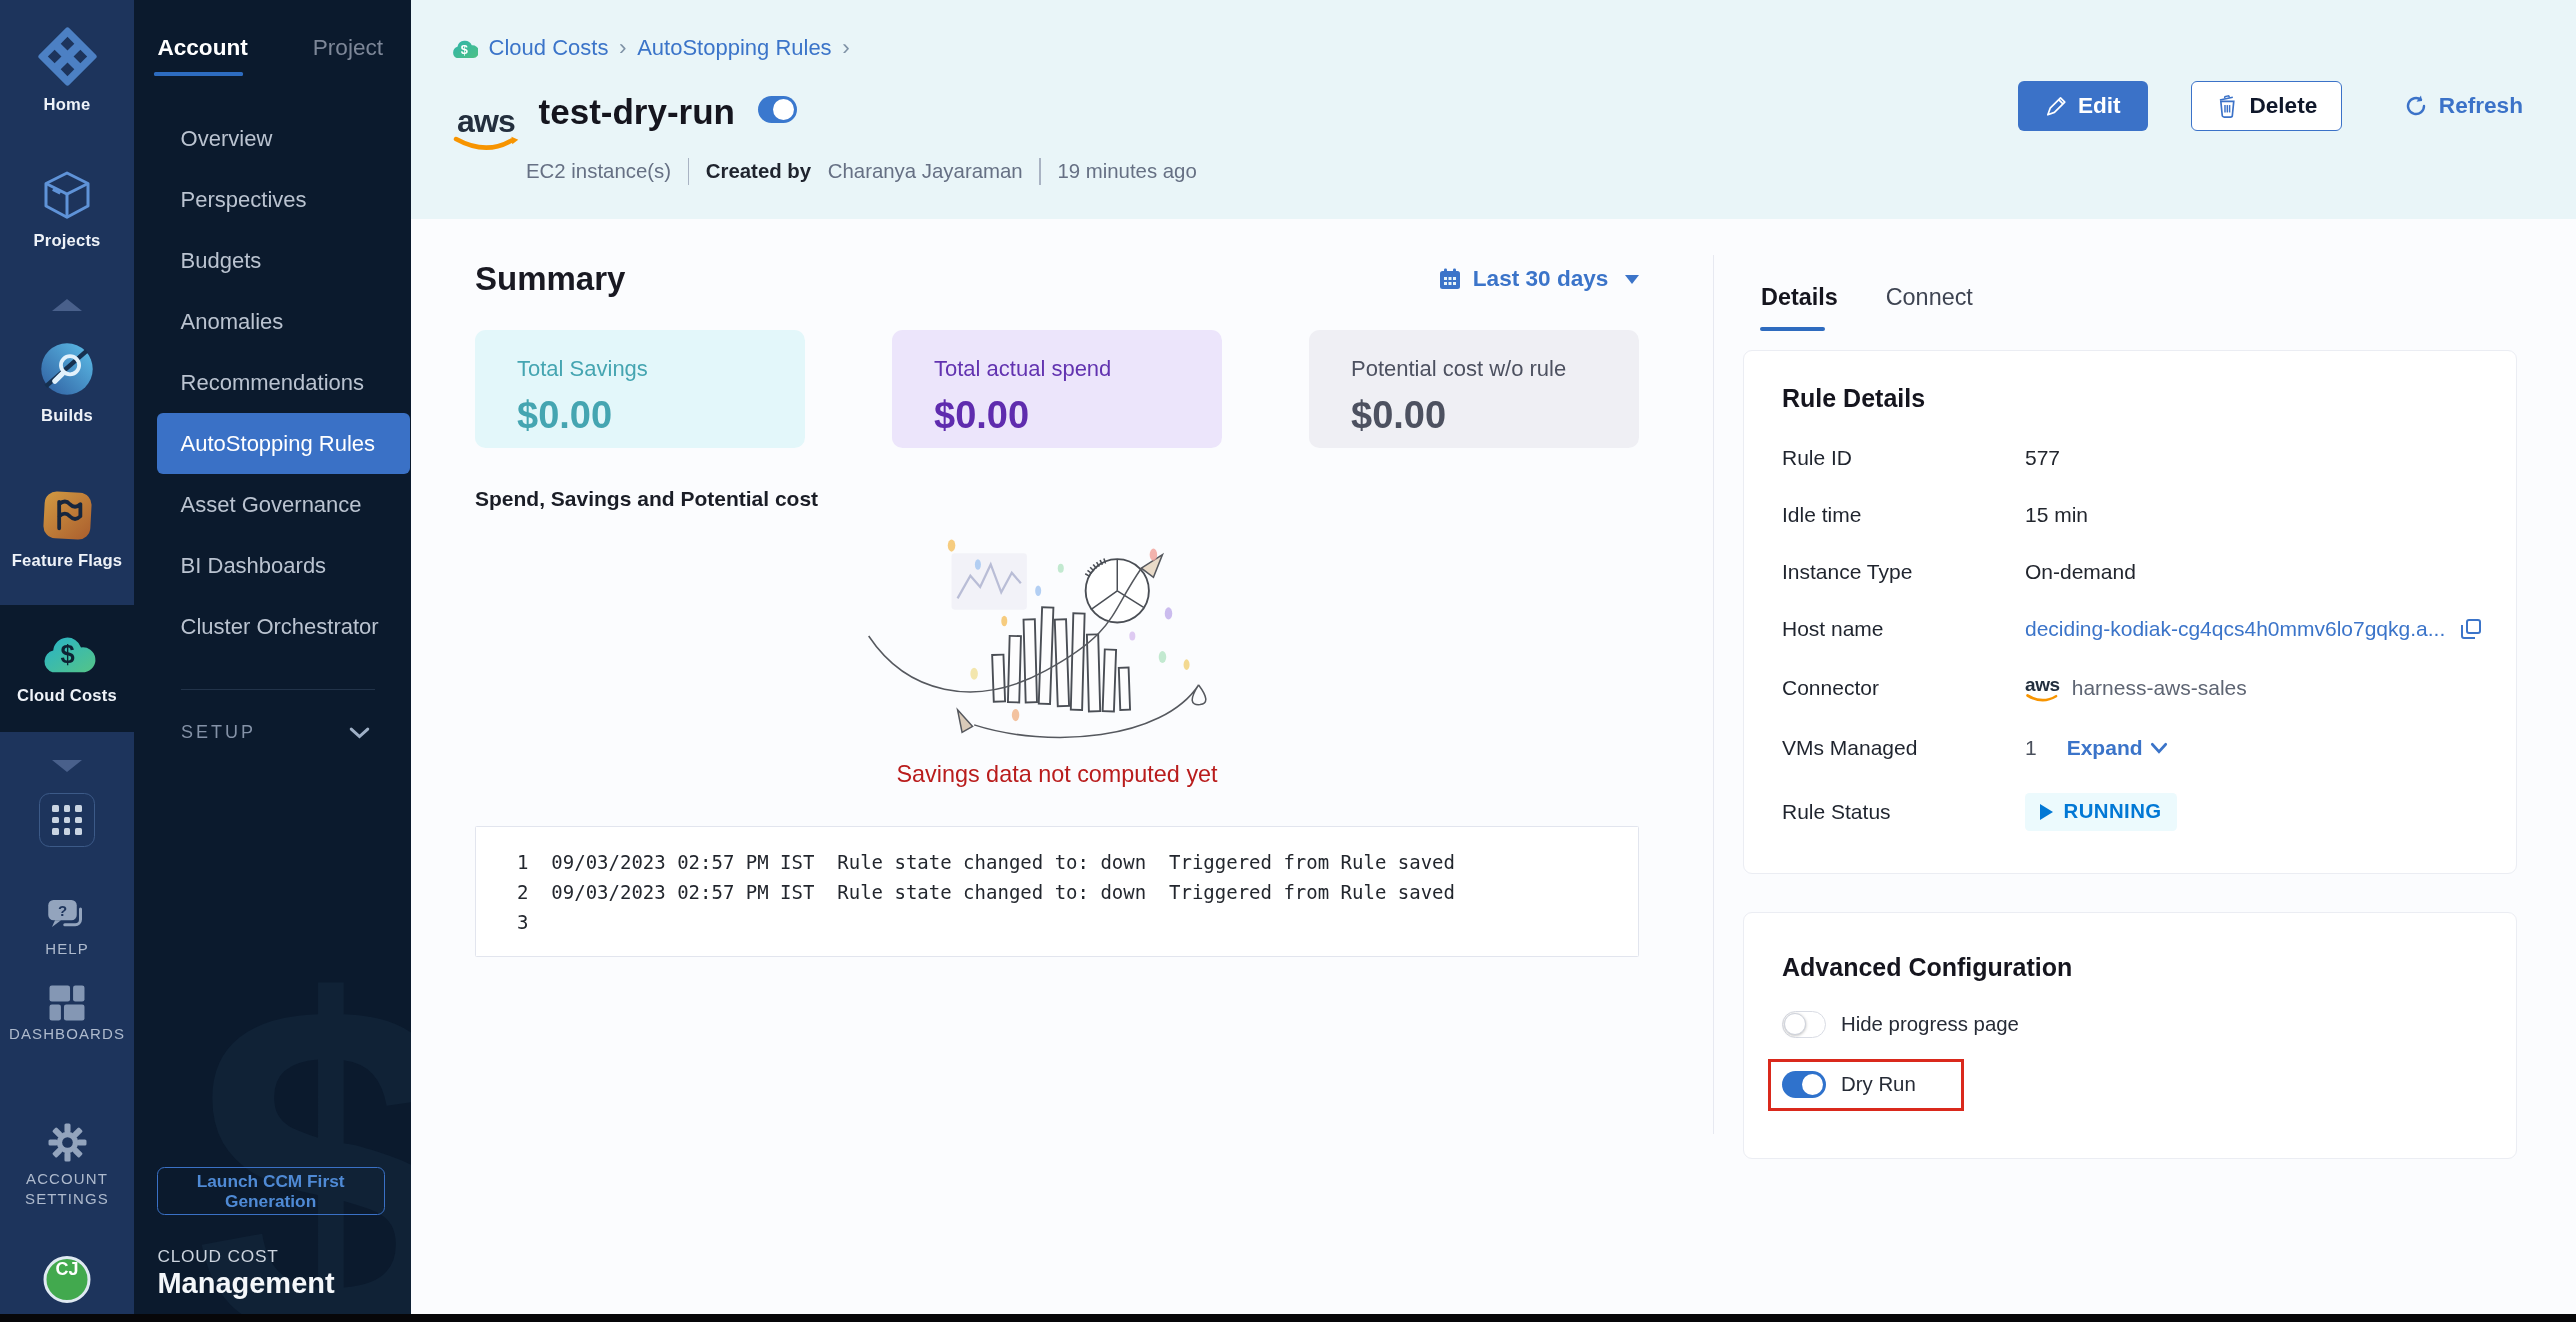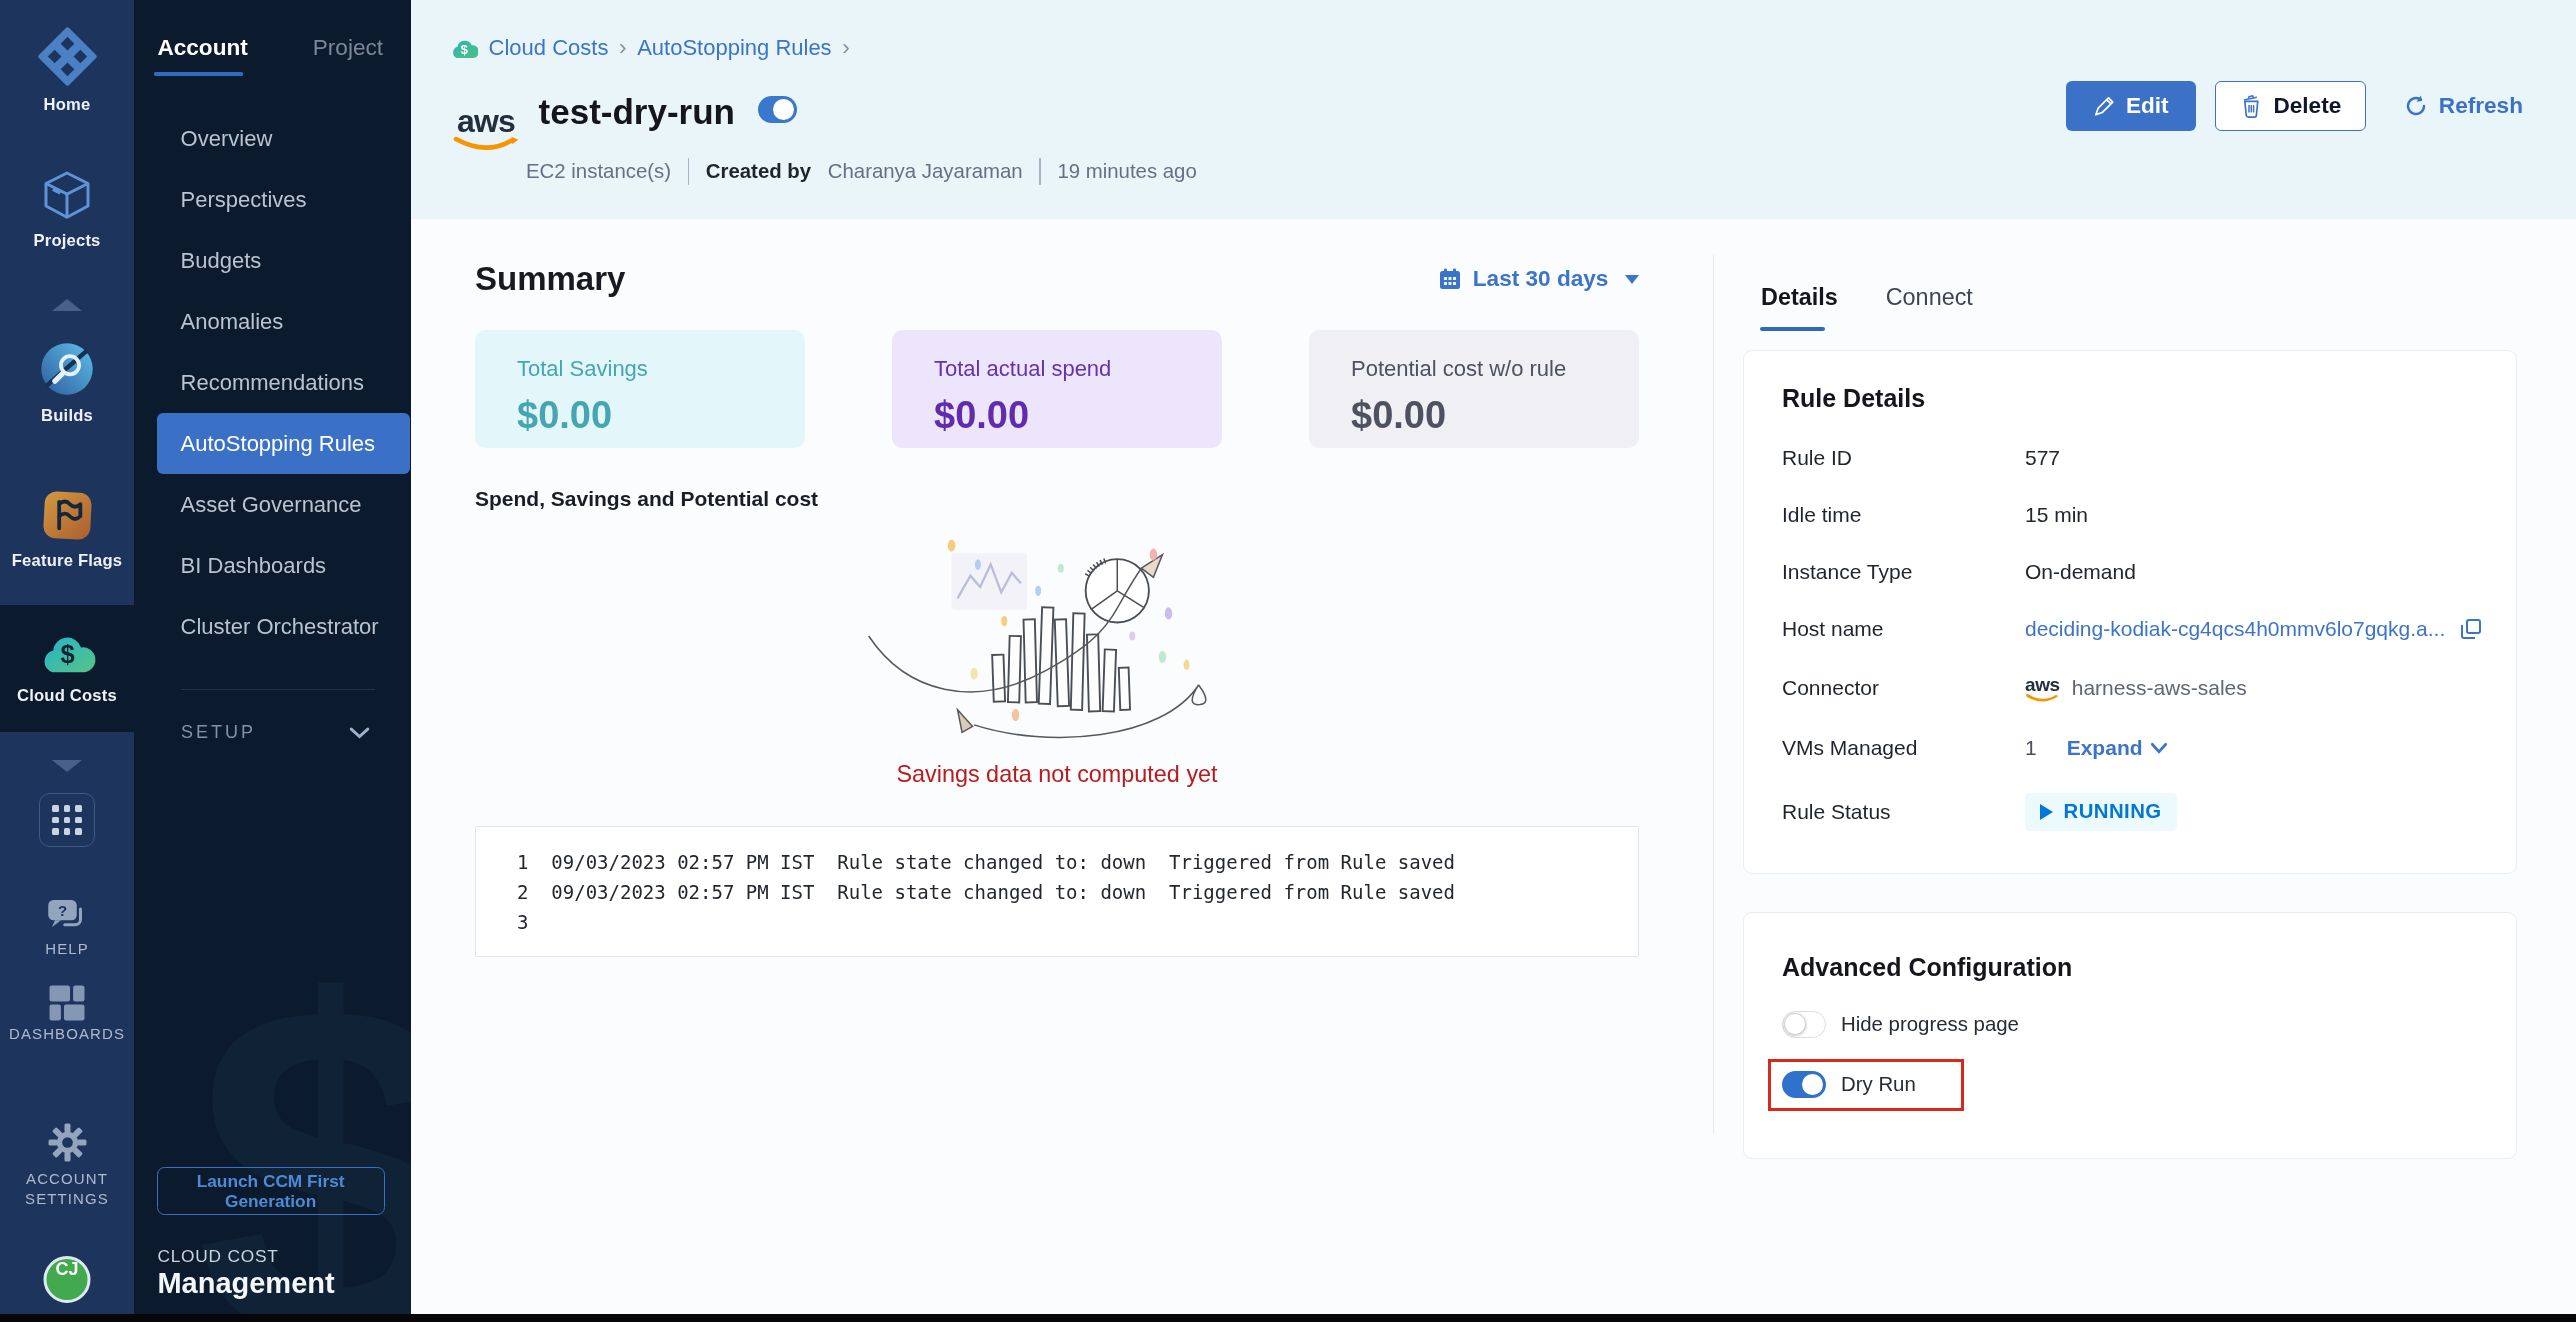--- a/index.html
+++ b/index.html
@@ -45,21 +45,21 @@
   .crumb { color:#3b74c9; cursor:pointer; }
   .crumb-sep { color:#7f92a6; font-size:22.6px; }
   .title-block { position:absolute; left:39px; top:90px; display:flex; align-items:flex-start; }
   .aws-big { display:flex; flex-direction:column; align-items:center; margin-top:16.6px; width:72px; }
   .aws-word { font-size:32px; font-weight:700; color:#232f3e; letter-spacing:-0.8px; line-height:29px; }
   .page-title { font-size:35px; font-weight:800; color:#15151e; margin:1.5px 0 0 16.6px; }
   .title-toggle { margin:6px 0 0 22.6px; }
   .subtitle { position:absolute; left:115px; top:158px; display:flex; align-items:center; gap:16.6px; font-size:20.4px; color:#667084; }
   .sub-sep { width:1.5px; height:27px; background:#a9b3c3; }
   .createdby { color:#1f242e; font-weight:700; }
-  .actions { position:absolute; right:53px; top:81px; display:flex; align-items:center; }
+  .actions { position:absolute; right:53px; top:81px; display:flex; align-items:center;gap:24px; }
   .btn { display:flex; align-items:center; gap:10.6px; height:50px; border-radius:6px; font-size:22.6px; font-weight:700; cursor:pointer; border:none; font-family:inherit; }
   .btn-edit { background:#3b72c8; color:#fff; padding:0 27px; }
   .btn-delete { background:#fff; color:#0f172a; border:1.5px solid #3b72c8; padding:0 24px; margin-left:19.6px; }
   .btn-refresh { background:transparent; color:#3b72c8; margin-left:38px; padding:0; }
 
   .content { flex:1; display:flex; background:#fbfcfe; min-height:0; }
   .left-col { width:1302px; flex:none; padding-left:64px; }
   .summary-row { width:1164px; margin-top:41px; display:flex; justify-content:space-between; align-items:center; }
   .summary-title { font-size:33px; font-weight:800; color:#191922; }
   .range-picker { display:flex; align-items:center; gap:10.6px; color:#3b74c9; font-size:22.6px; font-weight:700; cursor:pointer; }

